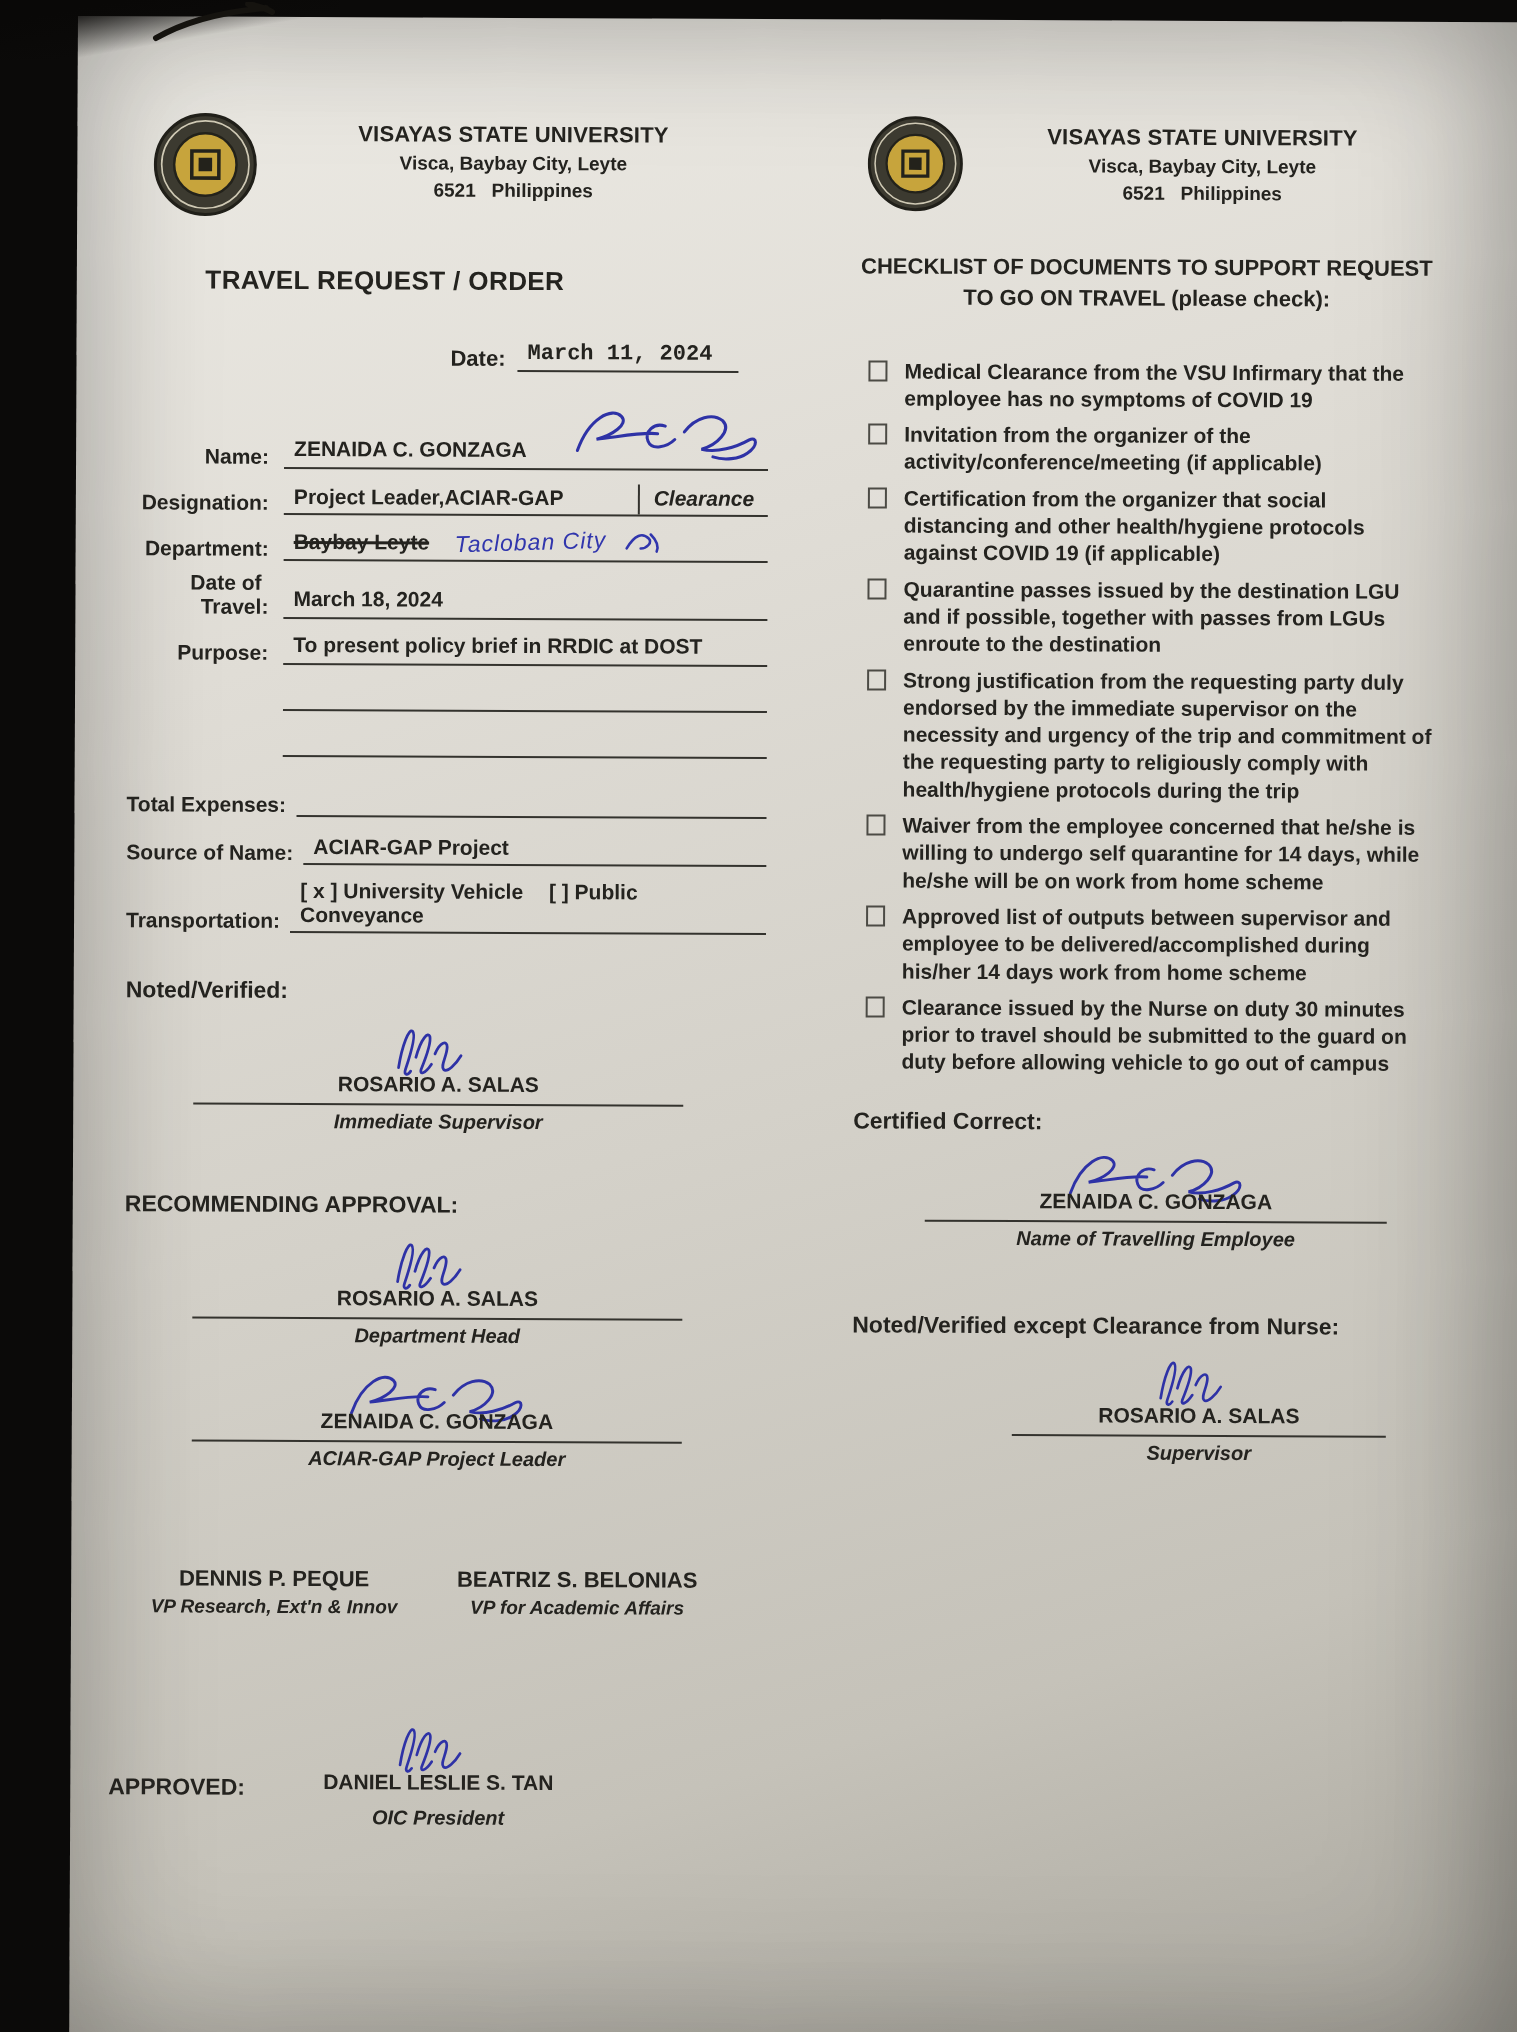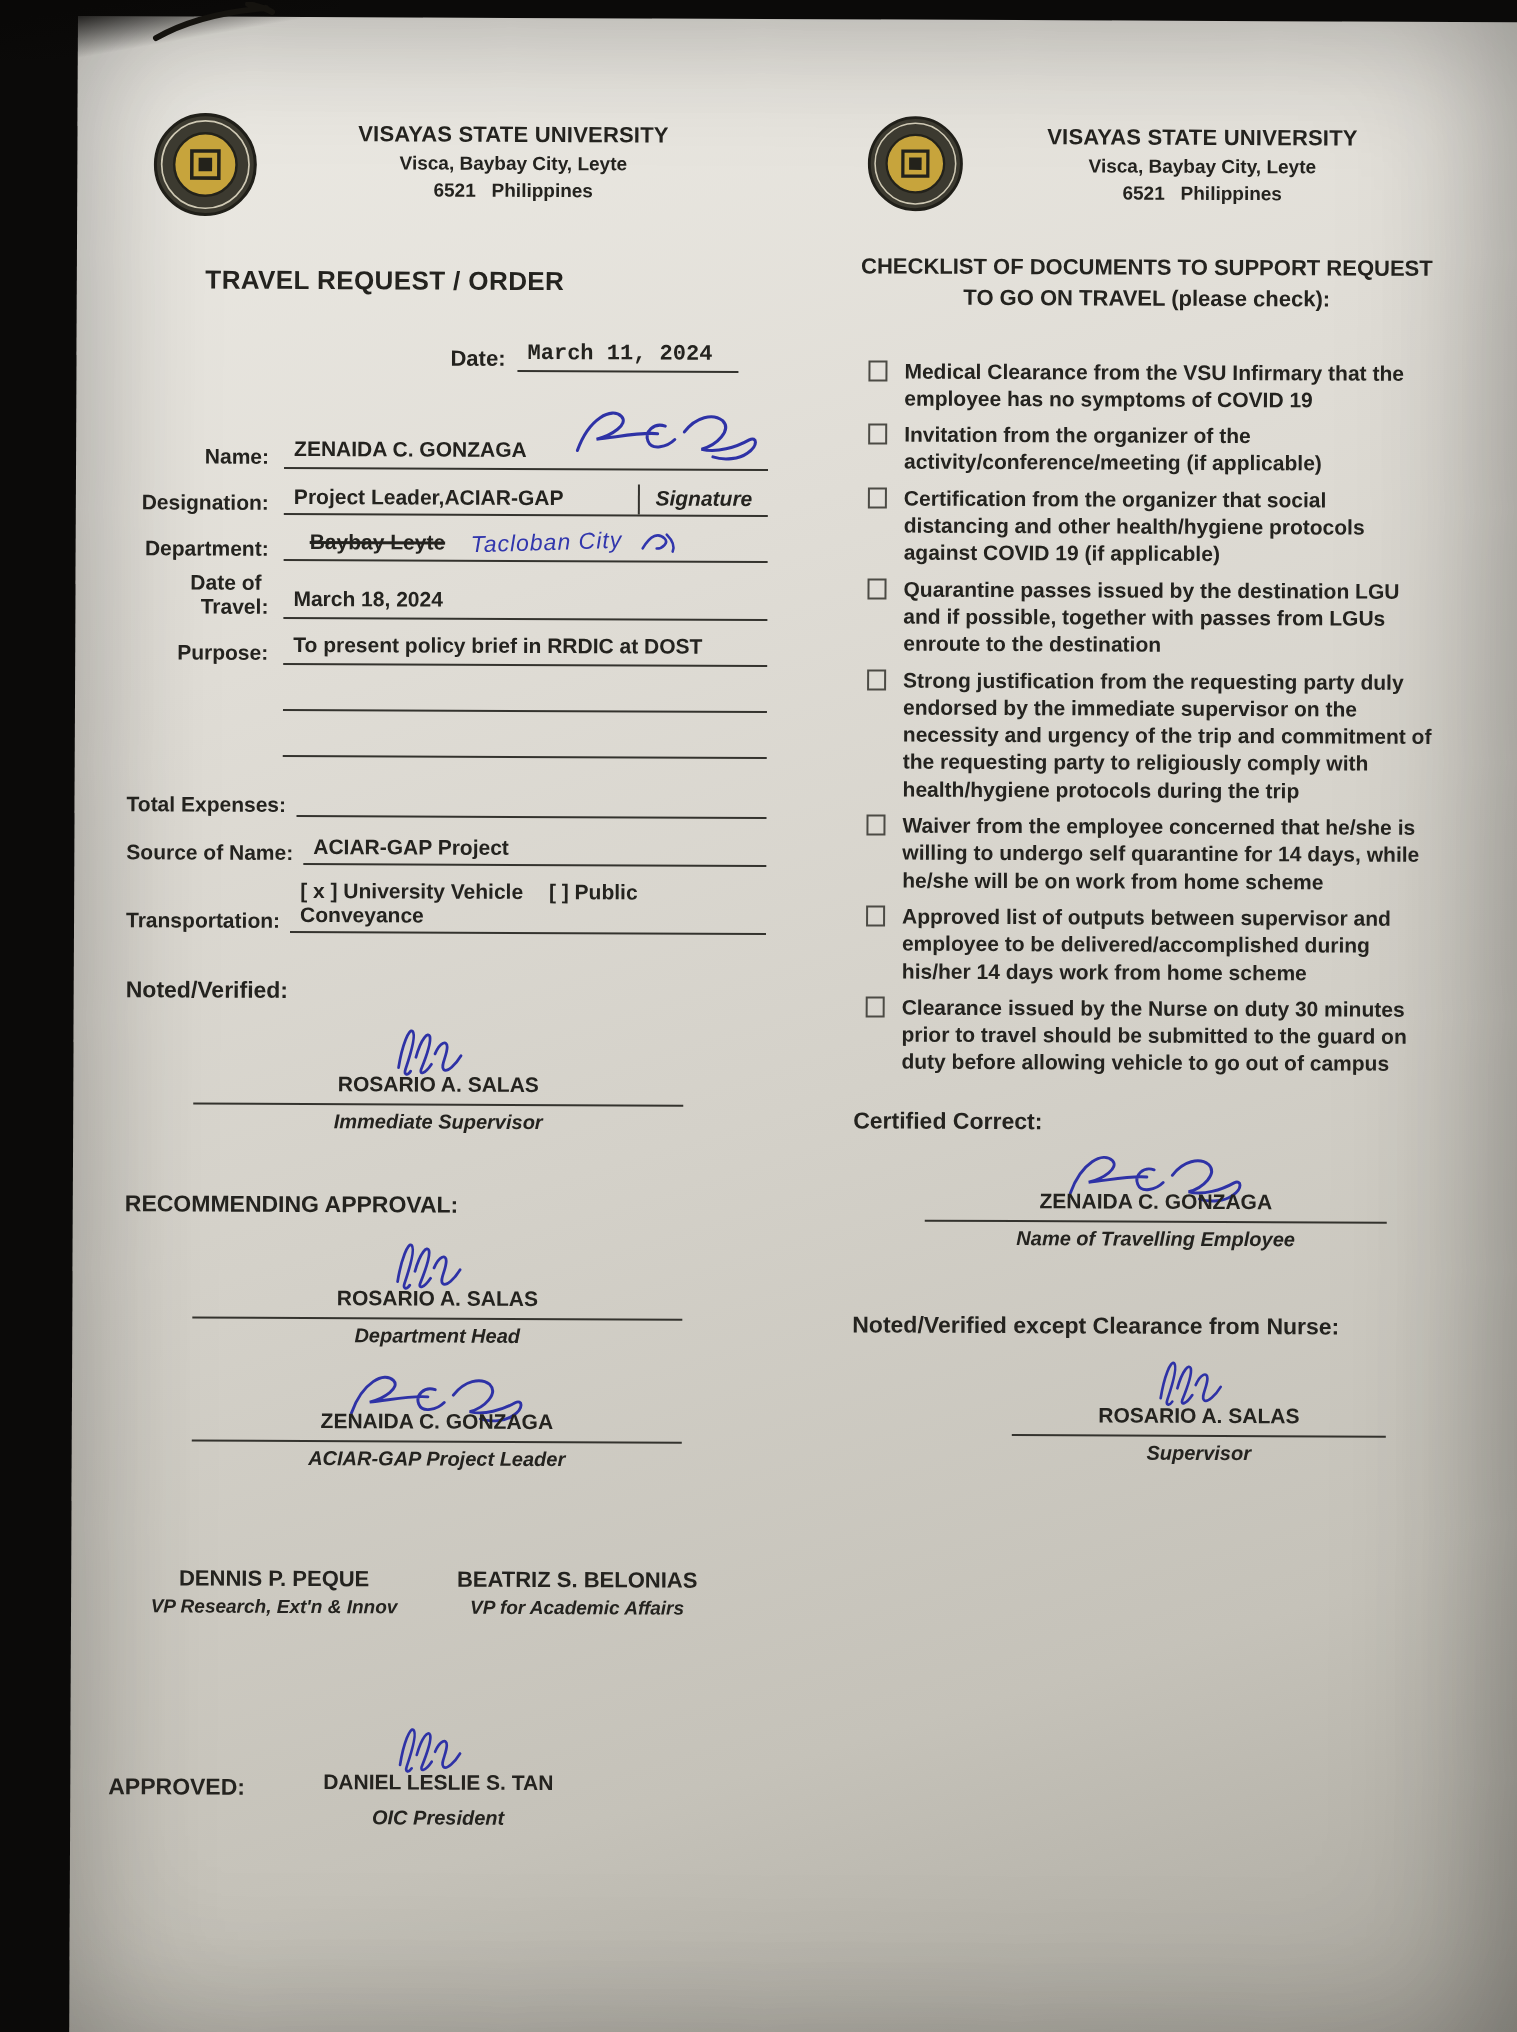--- a/index.html
+++ b/index.html
@@ -39,21 +39,21 @@
 
   .form{margin-top:62px;}
   .frow{display:flex;align-items:flex-end;margin-top:10px;font-size:21px;font-weight:bold;min-height:36px;}
   .flabel{width:134px;text-align:right;}
   .fcolon{width:22px;}
   .fvalue{flex:1;border-bottom:2px solid #34332e;padding:0 6px 4px 10px;min-height:26px;position:relative;}
   .fvalue.split{display:flex;align-items:flex-end;padding-right:0;}
   .dval{flex:1;}
   .vdiv{width:0;border-left:2px solid #34332e;align-self:stretch;margin-bottom:-4px;}
   .note-cell{width:128px;text-align:center;font-style:italic;padding-bottom:0;}
-  .struck{text-decoration:line-through;text-decoration-thickness:2.5px;margin-left:16px;}
+  .struck{text-decoration:line-through;text-decoration-thickness:2.5px;}
   .hand{color:#3136ad;font-style:italic;font-weight:normal;font-size:23px;margin-left:20px;
     display:inline-block;transform:rotate(-2deg);letter-spacing:1px;}
   .sig-over{position:absolute;right:-4px;top:-44px;width:210px;height:86px;overflow:visible;}
   .frow2{display:flex;align-items:flex-end;margin-top:14px;font-size:21px;font-weight:bold;min-height:34px;}
   .flabel2{white-space:nowrap;padding-right:10px;}
   .fvalue2{flex:1;border-bottom:2px solid #34332e;padding:0 4px 4px 10px;min-height:24px;}
   .opt{margin-right:20px;}
 
   .sec-heading{font-size:23px;font-weight:bold;margin-top:44px;}
   .sigblock{width:490px;margin-left:68px;text-align:center;margin-top:8px;}
@@ -146,21 +146,21 @@
                 </svg>
             </span>
           </div>
 
           <div class="frow">
             <span class="flabel">Designation</span>
             <span class="fcolon">:</span>
             <span class="fvalue split">
               <span class="dval">Project Leader,ACIAR-GAP</span>
               <span class="vdiv"></span>
-              <span class="note-cell">Signature</span>
+              <span class="note-cell">Clearance</span>
             </span>
           </div>
 
           <div class="frow">
             <span class="flabel">Department</span>
             <span class="fcolon">:</span>
             <span class="fvalue">
               <span class="struck">Baybay Leyte</span>
               <span class="hand">Tacloban  City</span>
               <svg width="42" height="26" viewBox="0 0 42 26" style="vertical-align:-4px;margin-left:10px;">

